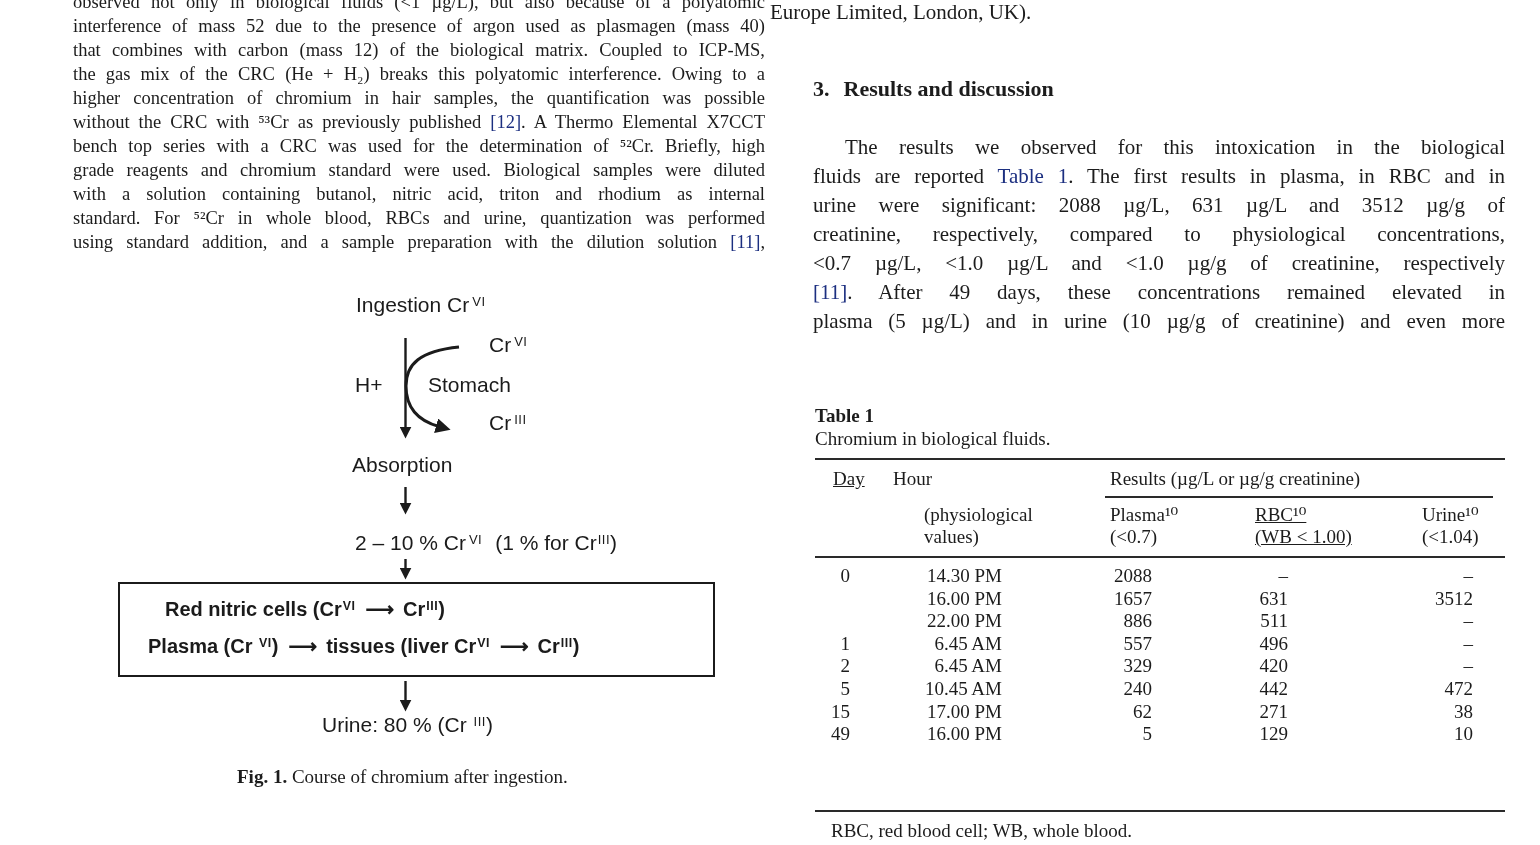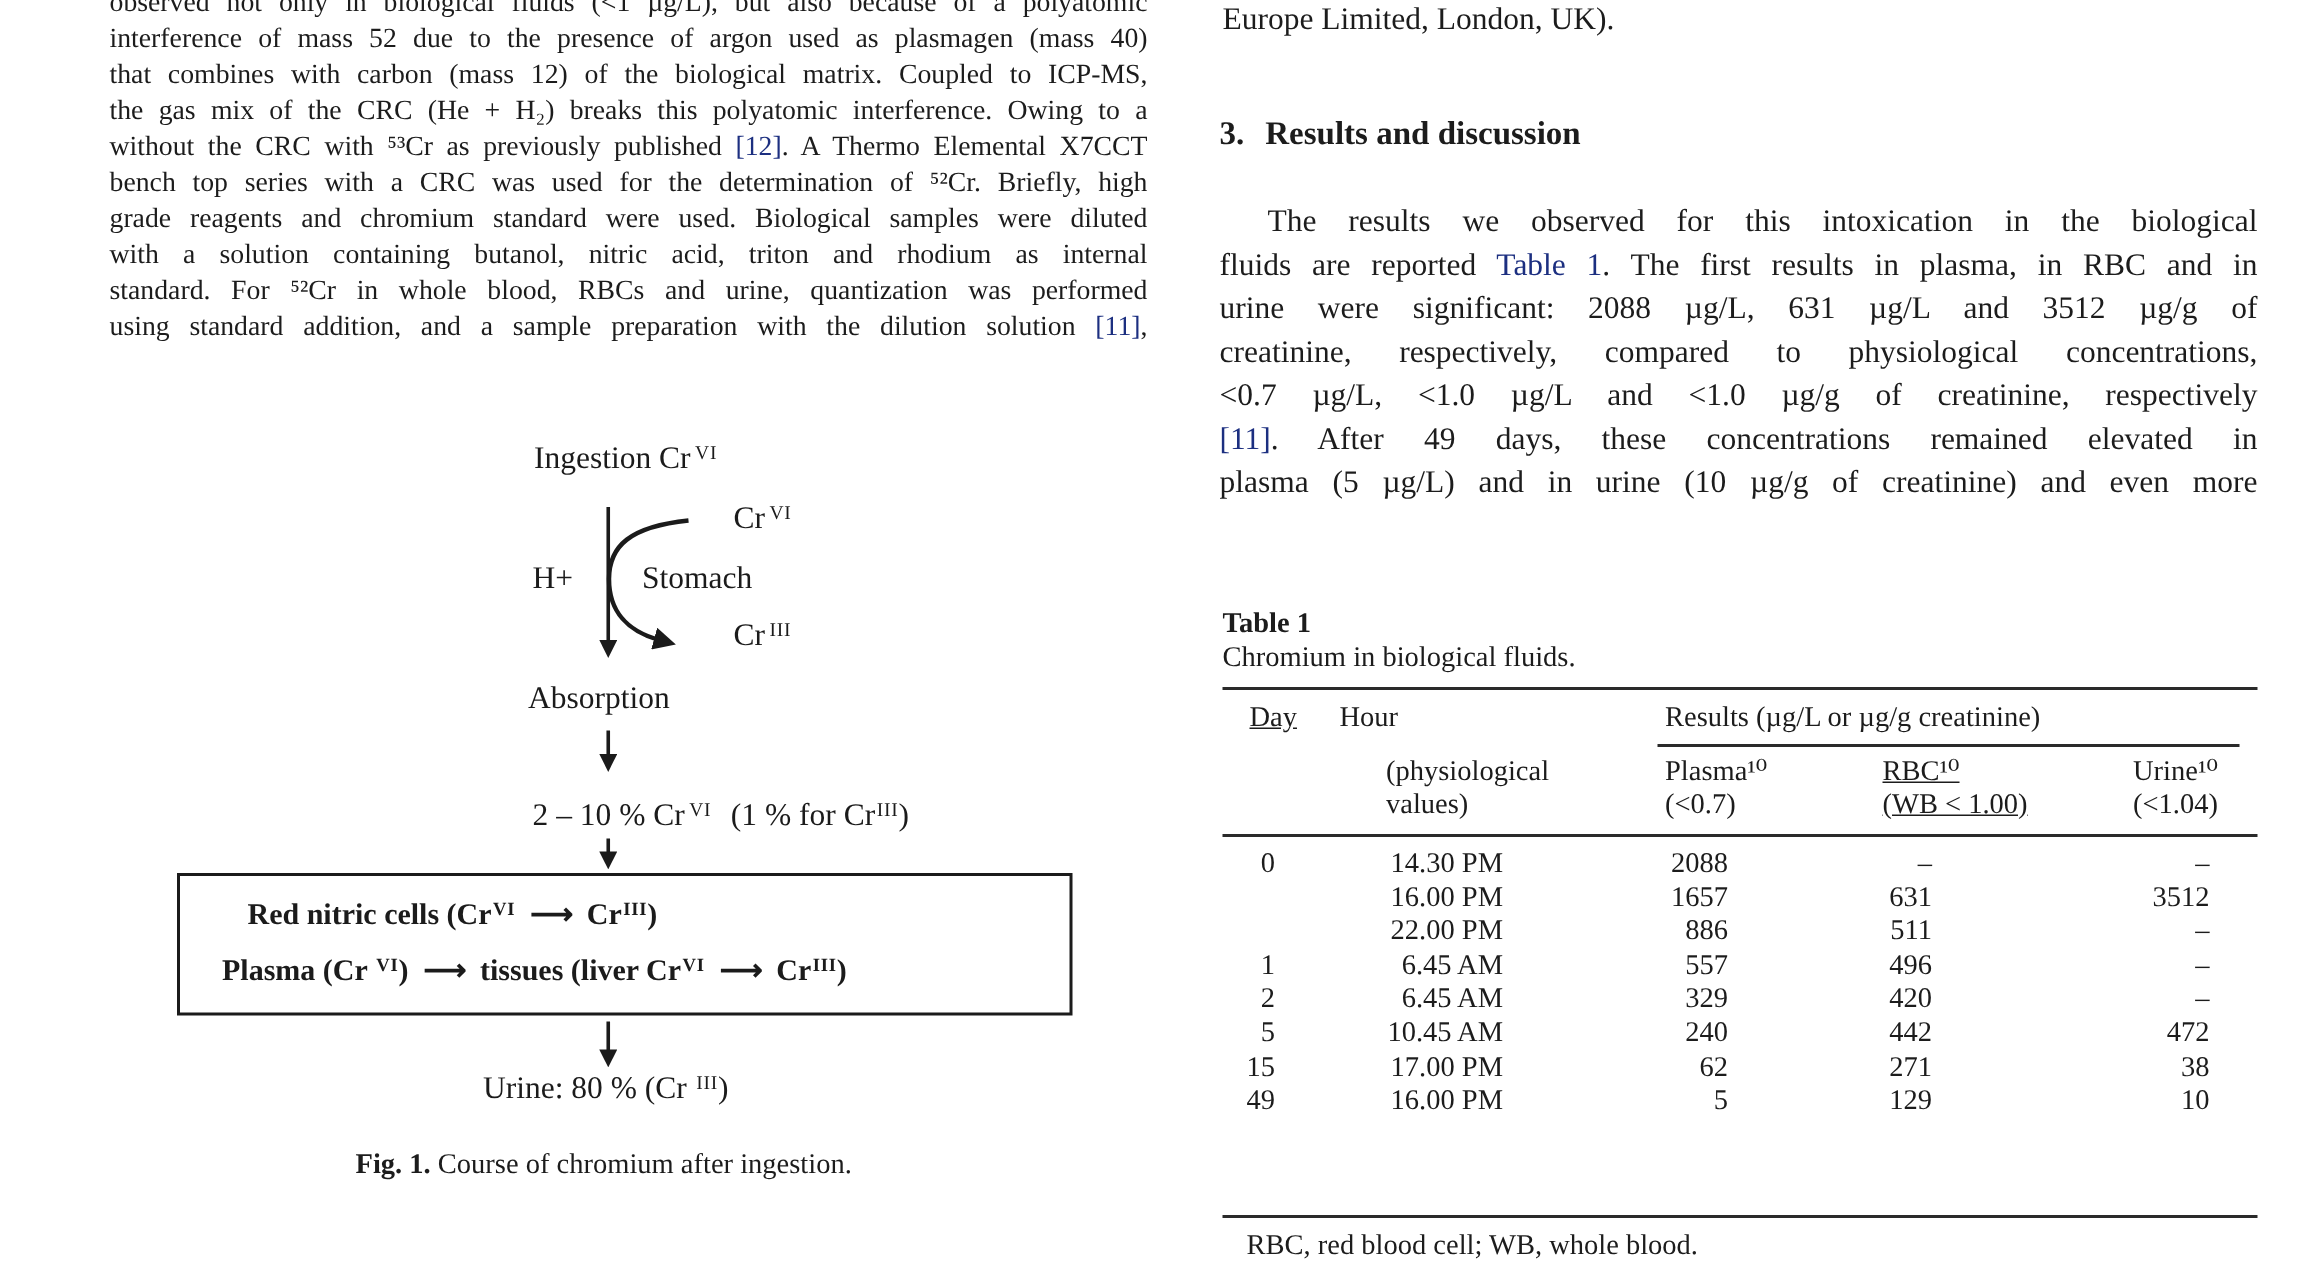--- a/index.html
+++ b/index.html
@@ -1,30 +1,30 @@
 <!DOCTYPE html>
 <html style="--link: #1c2f80; --ink: #1c1c1c;"><head>
 <meta charset="utf-8">
 <style>
   :root{ --ink:#1c1c1c; --link:#1c2f80; --rule:#2a2a2a; }
   html,body{margin:0;padding:0;background:#fff;width:1540px;height:845px;overflow:hidden;}
   #page{position:relative;width:1540px;height:845px;background:#fff;color:var(--ink);}
 
   
   .serif{font-family:"Liberation Serif","DejaVu Serif",serif;}
-  .sans{font-family:Liberation Serif, serif;}
+  .sans{font-family:Liberation Sans, sans-serif;}
 
   .col{position:absolute;width:692px;}
   .jline{text-align:justify;text-align-last:justify;}
   .lnk{color:var(--link);text-decoration:none;cursor:pointer;}
 
   
   #left-par{left:73px;top:-10px;font-size:18.5px;line-height:24px;}
   
-  #right-top{left:815px;top:0px;font-size:21px;line-height:24px;}
+  #right-top{left:770px;top:0px;font-size:21px;line-height:24px;}
   #right-heading{position:absolute;left:813px;top:76px;font-size:22px;font-weight:bold;}
   #right-heading .h-num{margin-right:14px;}
   #right-par{left:813px;top:133px;font-size:21px;line-height:29px;}
   #right-par .indent{padding-left:32px;}
 
   
   #fig-svg{position:absolute;left:0;top:0;pointer-events:none;}
   .figlab{position:absolute;font-size:21px;color:#1b1b1b;white-space:nowrap;}
   .fsup{font-size:0.62em;position:relative;top:-0.48em;margin-left:3px;letter-spacing:0.5px;}
   .fsup.tight{margin-left:1px;}
@@ -62,20 +62,21 @@
 </head>
 <body>
 
 <div id="page">
 
   <div id="left-par" class="col serif">
     <div class="jline"><span>observed not only in biological fluids (&lt;1 µg/L), but also because of a polyatomic</span></div>
     <div class="jline"><span>interference of mass 52 due to the presence of argon used as plasmagen (mass 40)</span></div>
     <div class="jline"><span>that combines with carbon (mass 12) of the biological matrix. Coupled to ICP-MS,</span></div>
     <div class="jline"><span>the gas mix of the CRC (He + H₂) breaks this polyatomic interference. Owing to a</span></div>
+    <div class="jline"><span>higher concentration of chromium in hair samples, the quantification was possible</span></div>
     <div class="jline"><span>without the CRC with ⁵³Cr as previously published </span><span class="lnk">[12]</span><span>. A Thermo Elemental X7CCT</span></div>
     <div class="jline"><span>bench top series with a CRC was used for the determination of ⁵²Cr. Briefly, high</span></div>
     <div class="jline"><span>grade reagents and chromium standard were used. Biological samples were diluted</span></div>
     <div class="jline"><span>with a solution containing butanol, nitric acid, triton and rhodium as internal</span></div>
     <div class="jline"><span>standard. For ⁵²Cr in whole blood, RBCs and urine, quantization was performed</span></div>
     <div class="jline"><span>using standard addition, and a sample preparation with the dilution solution </span><span class="lnk">[11]</span><span>,</span></div>
   </div>
 
   <svg id="fig-svg" width="780" height="845" viewBox="0 0 780 845" xmlns="http://www.w3.org/2000/svg">
     <defs>

